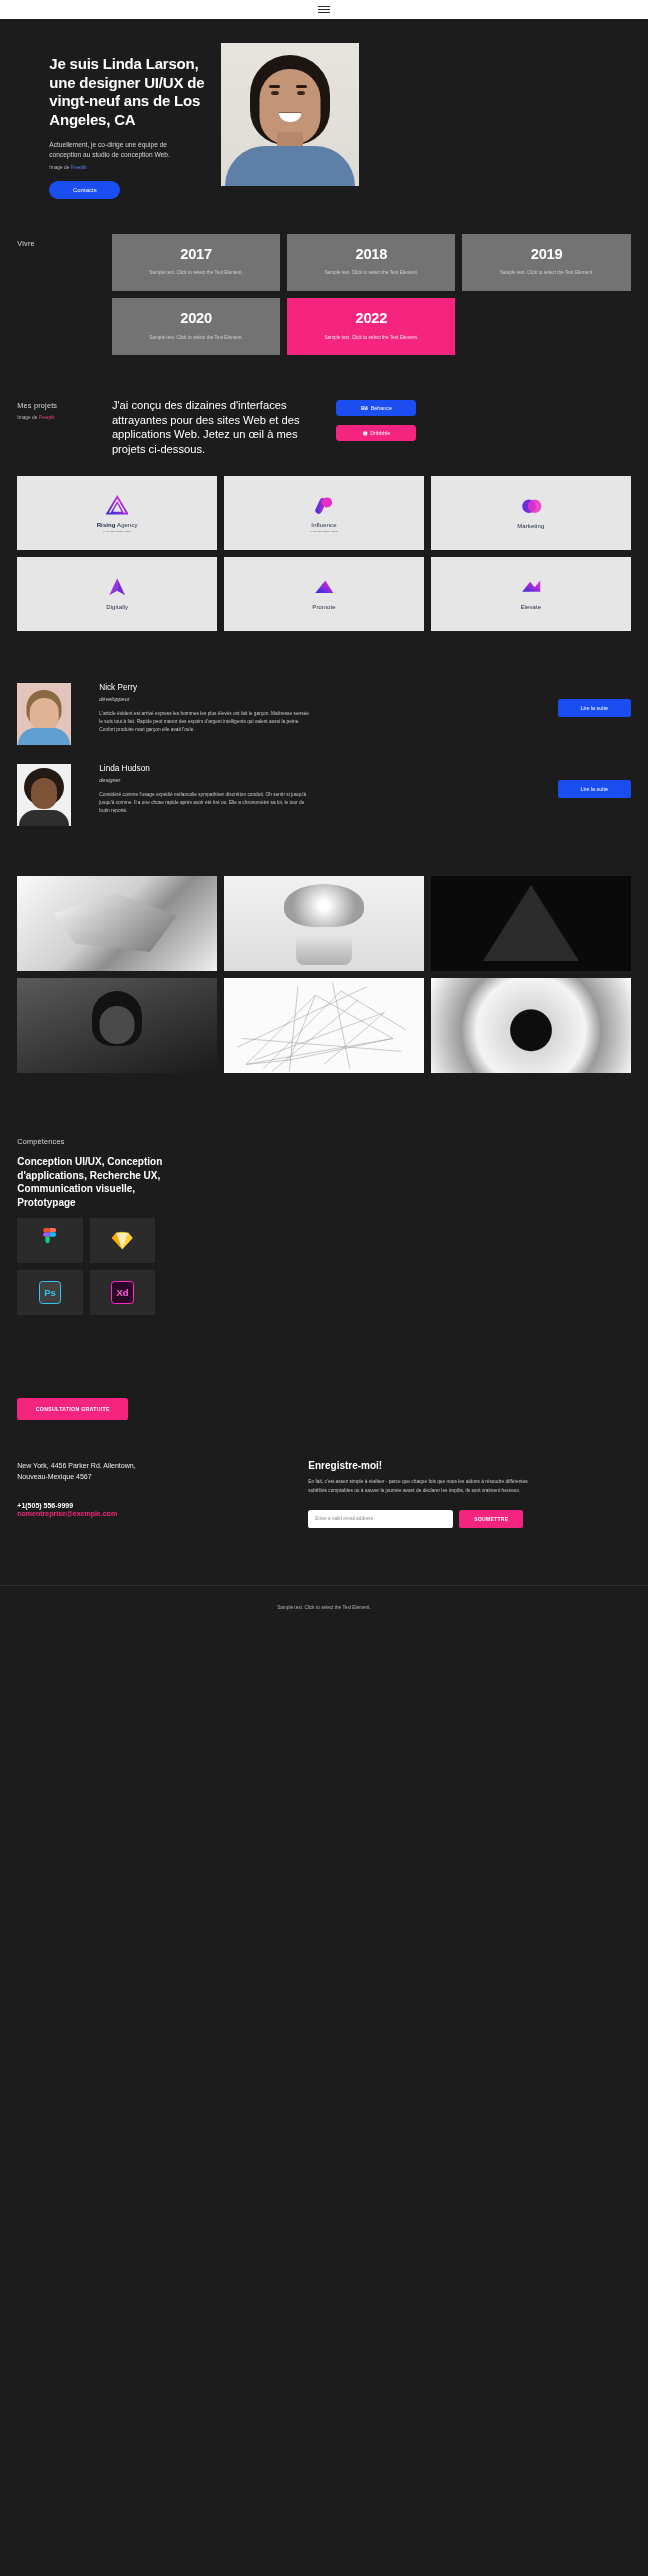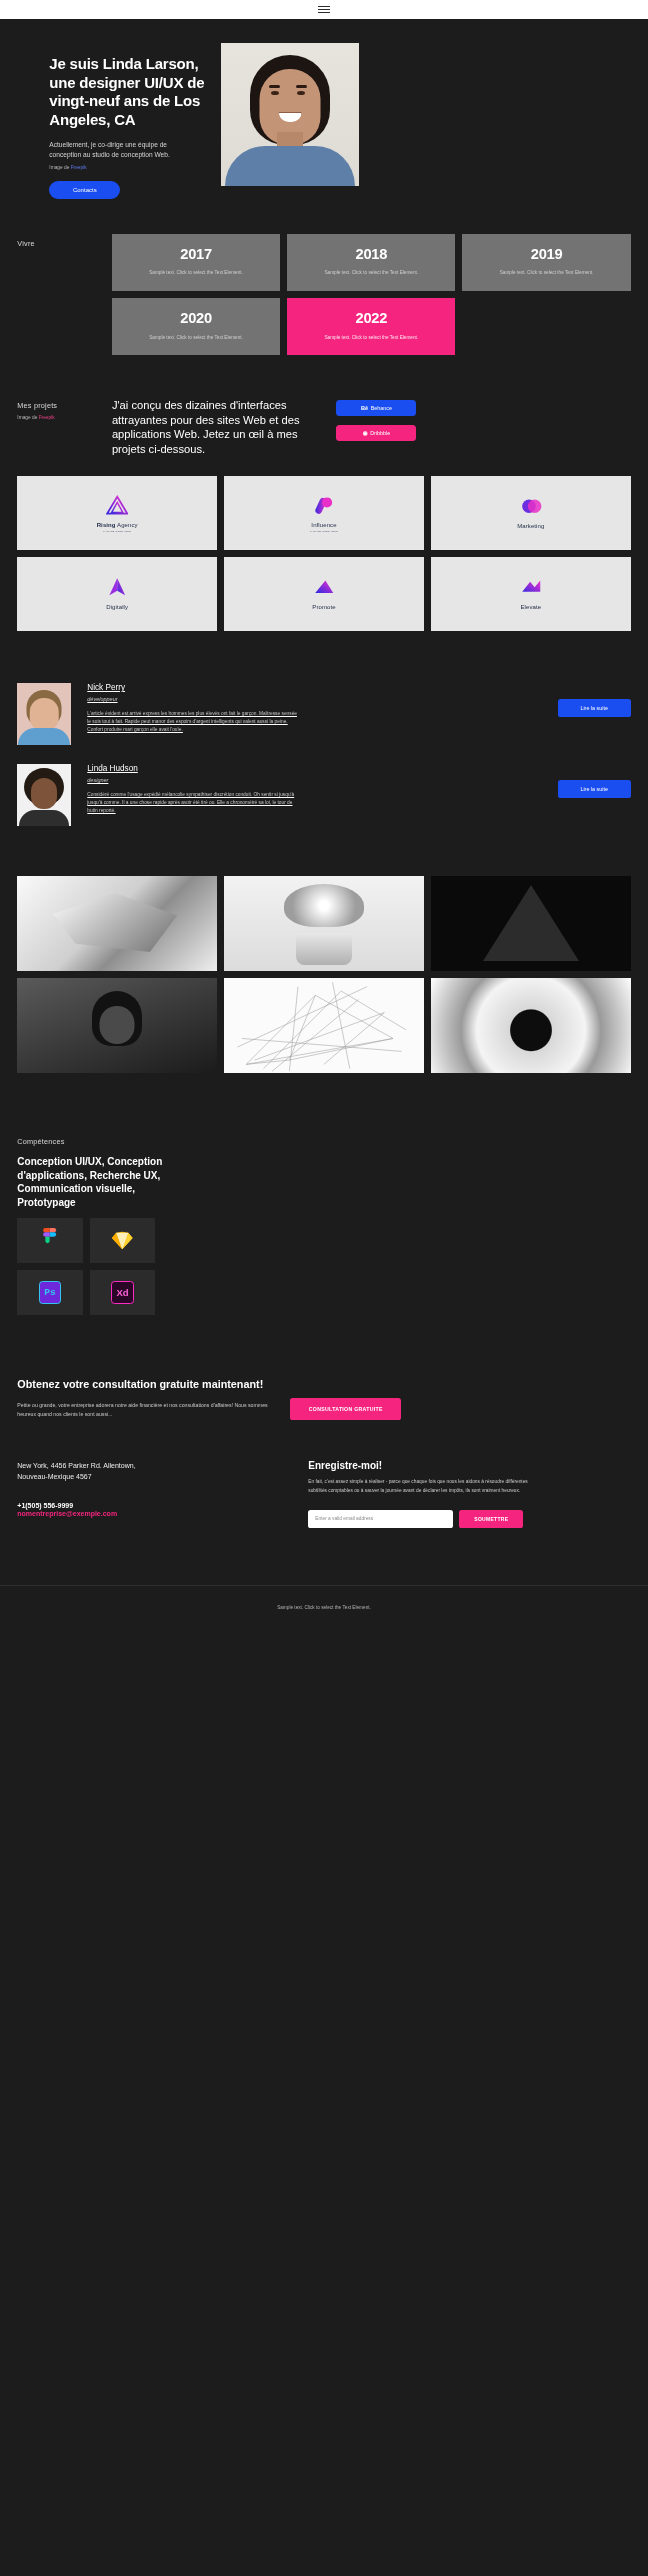--- a/index.html
+++ b/index.html
@@ -168,21 +168,21 @@
     justify-content: center;
     gap: 5.2px;
   }
   .logo-mark { width: 22.5px; height: 22.5px; }
   .logo-name { font-size: 6px; color: #24304a; letter-spacing: 0.1px; }
   .logo-name b { font-weight: 700; }
   .logo-tag { font-size: 2.2px; color: #4b5468; letter-spacing: 0.3px; margin-top: -2.6px; }
 
   
   .team { padding: 52px 17.3px 0 17.3px; display: flex; flex-direction: column; gap: 19px; }
-  .member { display: flex; gap: 16px; align-items: flex-start; text-decoration: underline; }
+  .member { display: flex; gap: 28px; align-items: flex-start; }
   .avatar { width: 54px; height: 62px; flex: none; overflow: hidden; position: relative; }
   .avatar.a1 { background: #e3c4bb; }
   .avatar.a2 { background: #f1f1f1; }
   .avatar .hd { position: absolute; left: 50%; transform: translateX(-50%); }
   .av1-hair { top: 7px; width: 35px; height: 36px; border-radius: 17.3px 17.3px 14px 14px; background: #8a6a42; }
   .av1-face { top: 14.7px; width: 28.5px; height: 33px; border-radius: 14px 14px 13px 13px; background: #dfb393; }
   .av1-shirt { bottom: 0; width: 52px; height: 17.3px; border-radius: 19px 19px 0 0; background: #5f9fd0; }
   .av2-hair { top: 4.3px; width: 40px; height: 38px; border-radius: 50%; background: #231a14; }
   .av2-face { top: 14px; width: 26px; height: 31px; border-radius: 13px 13px 12px 12px; background: #7d5439; }
   .av2-shirt { bottom: 0; width: 50px; height: 15.6px; border-radius: 17.3px 17.3px 0 0; background: #2e2e2e; }
@@ -240,21 +240,21 @@
     height: 45px;
     display: flex;
     align-items: center;
     justify-content: center;
   }
   .ps-box, .xd-box {
     width: 22.5px; height: 22.5px; border-radius: 3.5px;
     display: flex; align-items: center; justify-content: center;
     font-size: 9.5px; font-weight: 700;
   }
-  .ps-box { border: 1.2px solid #31c5f0; color: #31c5f0; background: #6d28d9; font-family: Liberation Mono, monospace; }
+  .ps-box { border: 1.2px solid #31c5f0; color: #31c5f0; background: #404040; }
   .xd-box { border: 1.2px solid #ff2bc2; color: #ff61d8; background: #2a0726; }
 
   
   .cta { display: flex; padding: 62px 17.3px 0 17.3px; gap: 14px; align-items: flex-start; }
   .cta-left { flex: 1; max-width: 259px; }
   .cta-title { font-size: 10.8px; font-weight: 700; line-height: 1.3; }
   .cta-text { font-size: 5.2px; line-height: 1.75; color: #c9c9c9; margin-top: 9.5px; }
   .btn-cta {
     background: #f5257f;
     color: #fff;
@@ -549,24 +549,20 @@
     <div class="sk-cell">
       <div class="ps-box">Ps</div>
     </div>
     <div class="sk-cell">
       <div class="xd-box">Xd</div>
     </div>
   </div>
 </section>
 
 <section class="cta">
-  <div class="cta-left">
-    <h2 class="cta-title">Obtenez votre consultation gratuite maintenant!</h2>
-    <p class="cta-text">Petite ou grande, votre entreprise adorera notre aide financière et nos consultations d'affaires! Nous sommes heureux quand nos clients le sont aussi...</p>
-  </div>
   <button class="btn btn-cta">CONSULTATION GRATUITE</button>
 </section>
 
 <section class="contact">
   <div class="addr">
     <div class="addr-line">New York, 4456 Parker Rd. Allentown,</div>
     <div class="addr-line">Nouveau-Mexique 4567</div>
     <div class="addr-phone">+1(505) 556-9999</div>
     <div class="addr-mail">nomentreprise@exemple.com</div>
   </div>

